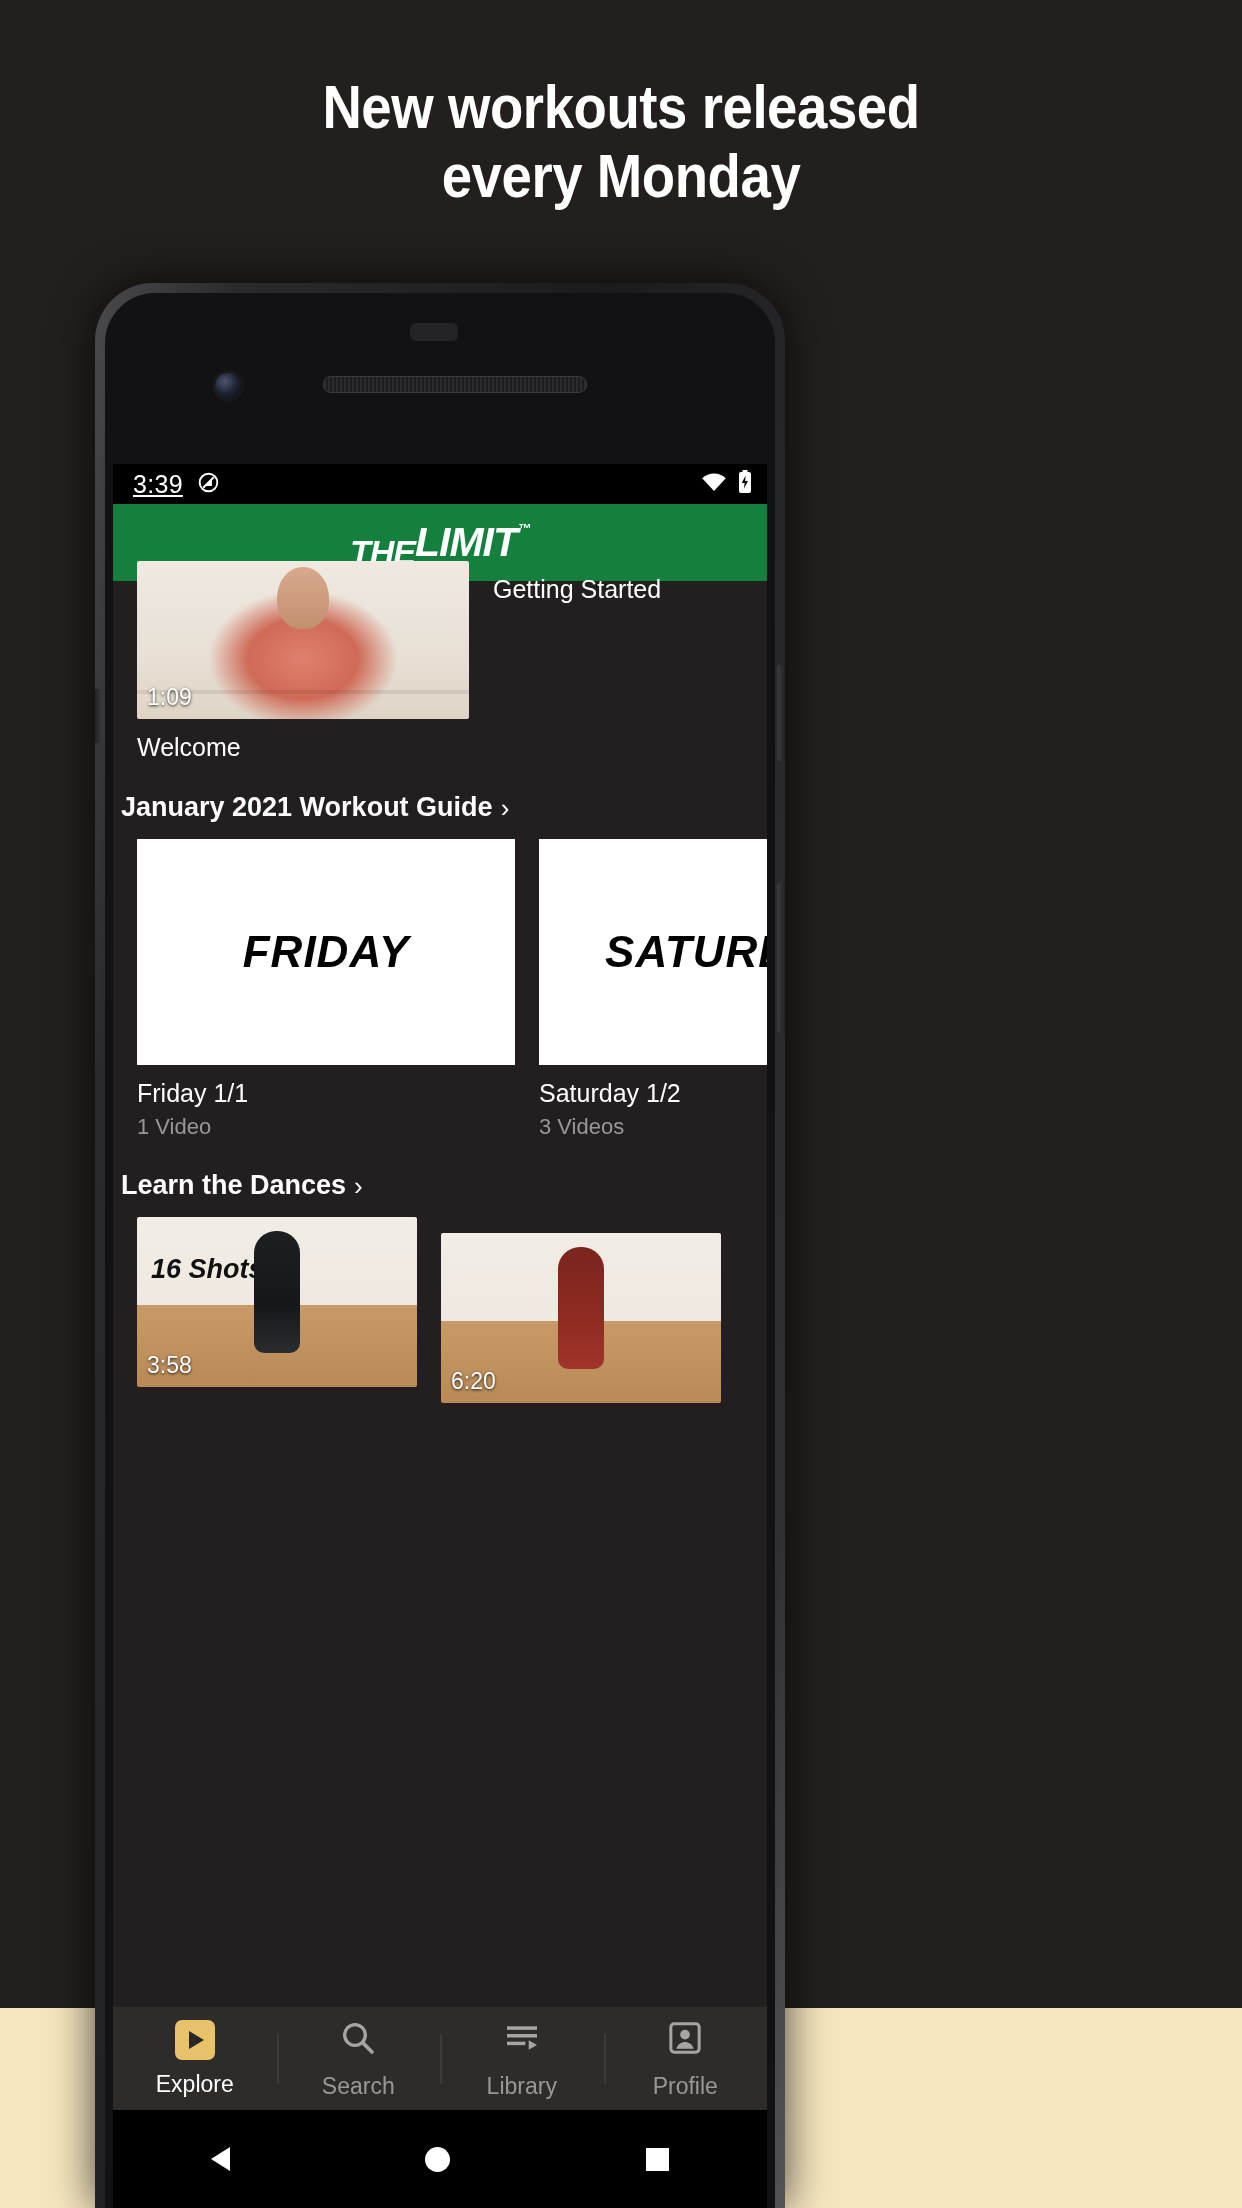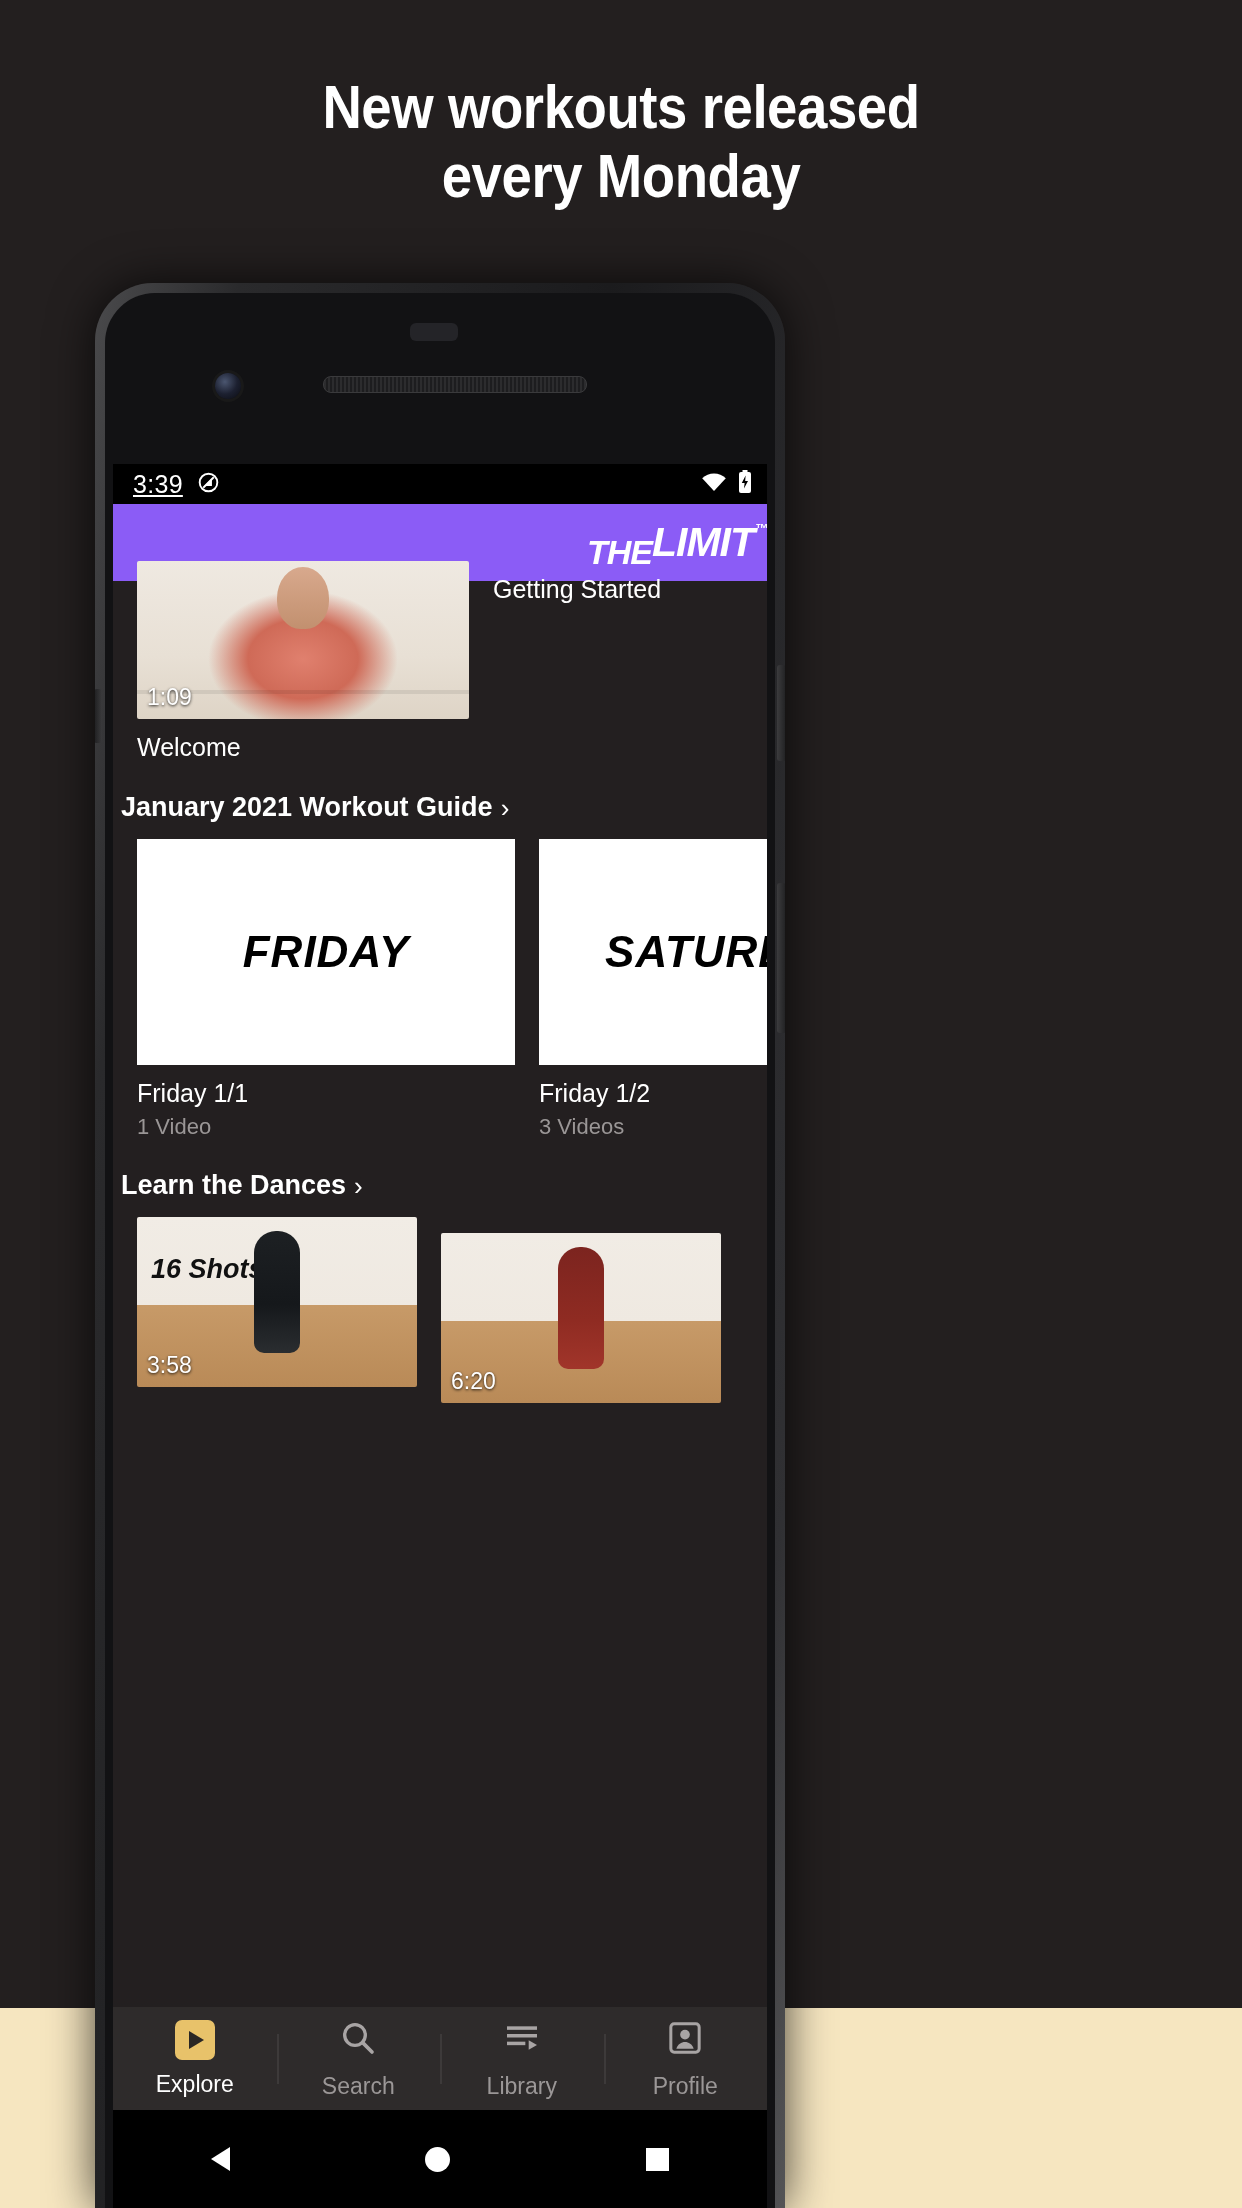--- a/index.html
+++ b/index.html
@@ -82,22 +82,22 @@
     height:40px;background:#000;color:#fff;
     display:flex;align-items:center;justify-content:space-between;
     padding:0 14px 0 20px;box-sizing:border-box;
   }
   .sb-left{display:flex;align-items:center;gap:14px;}
   .sb-time{font-size:25px;font-weight:400;letter-spacing:.3px;text-decoration:underline;}
   .sb-right{display:flex;align-items:center;gap:10px;}
 
   
   .appbar{
-    height:77px;background:#8b5cf6;
-    display:flex;align-items:center;justify-content:flex-end;
+    height:77px;background:#15803d;
+    display:flex;align-items:center;justify-content:center;
   }
   .logo{
     display:flex;align-items:flex-start;color:#fff;
     font-style:italic;font-weight:700;letter-spacing:-1px;
   }
   .logo-the{font-size:34px;transform:translateY(14px);}
   .logo-limit{font-size:41px;}
   .logo-tm{font-size:13px;transform:translateY(2px);margin-left:1px;}
 
   
@@ -288,21 +288,21 @@
           <span class="chev">›</span>
         </div>
         <div class="row">
           <div class="daycard">
             <div class="daytile">FRIDAY</div>
             <div class="vtitle">Friday 1/1</div>
             <div class="vsub">1 Video</div>
           </div>
           <div class="daycard">
             <div class="daytile">SATURDAY</div>
-            <div class="vtitle">Friday 1/2</div>
+            <div class="vtitle">Saturday 1/2</div>
             <div class="vsub">3 Videos</div>
           </div>
         </div>
 
         <div class="section-head">
           <span>Learn the Dances</span>
           <span class="chev">›</span>
         </div>
         <div class="row">
           <div class="vcard">

